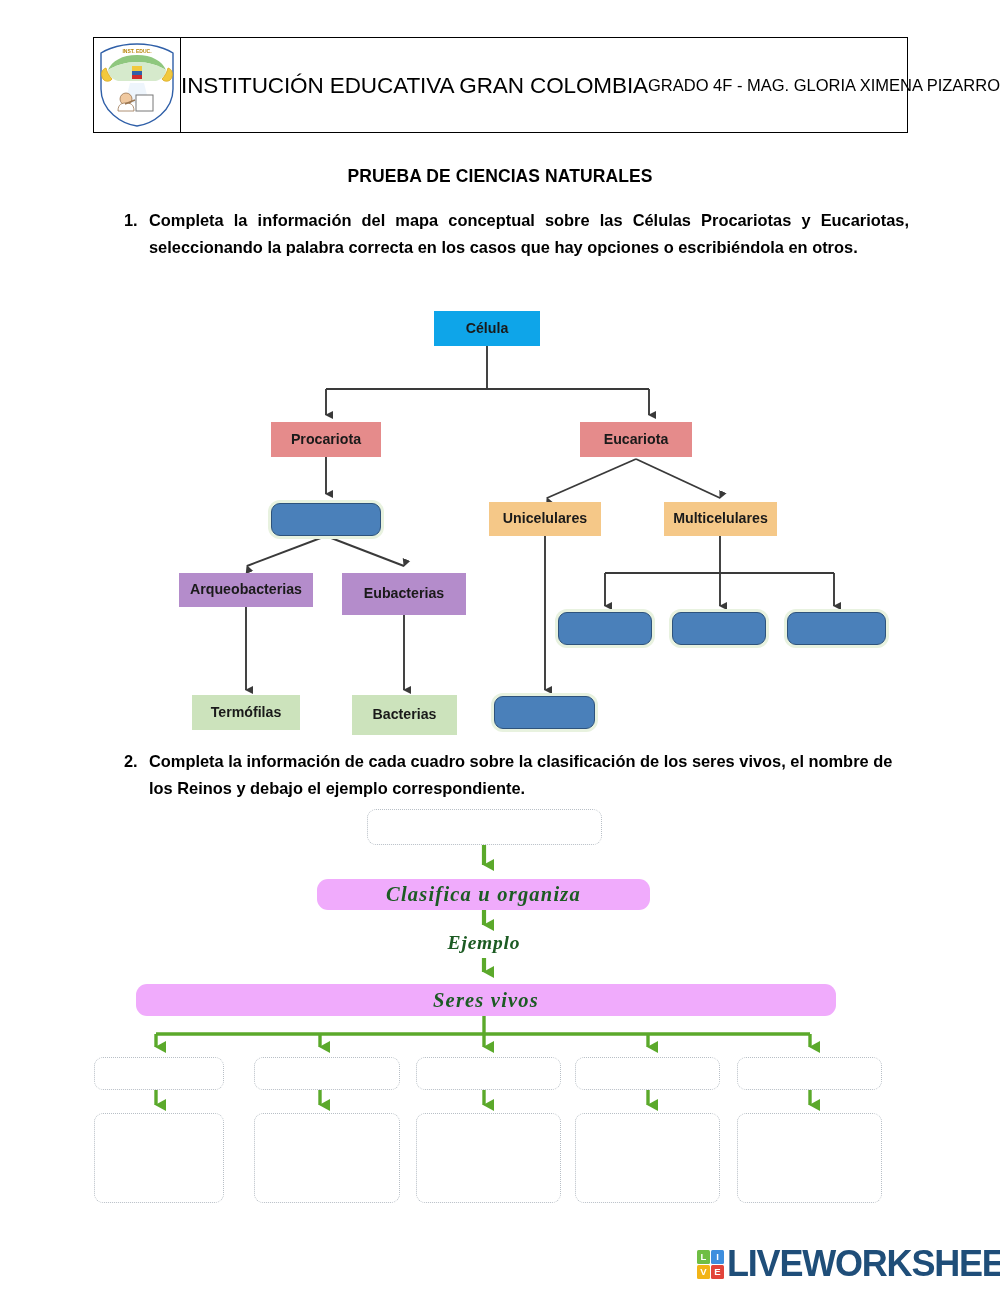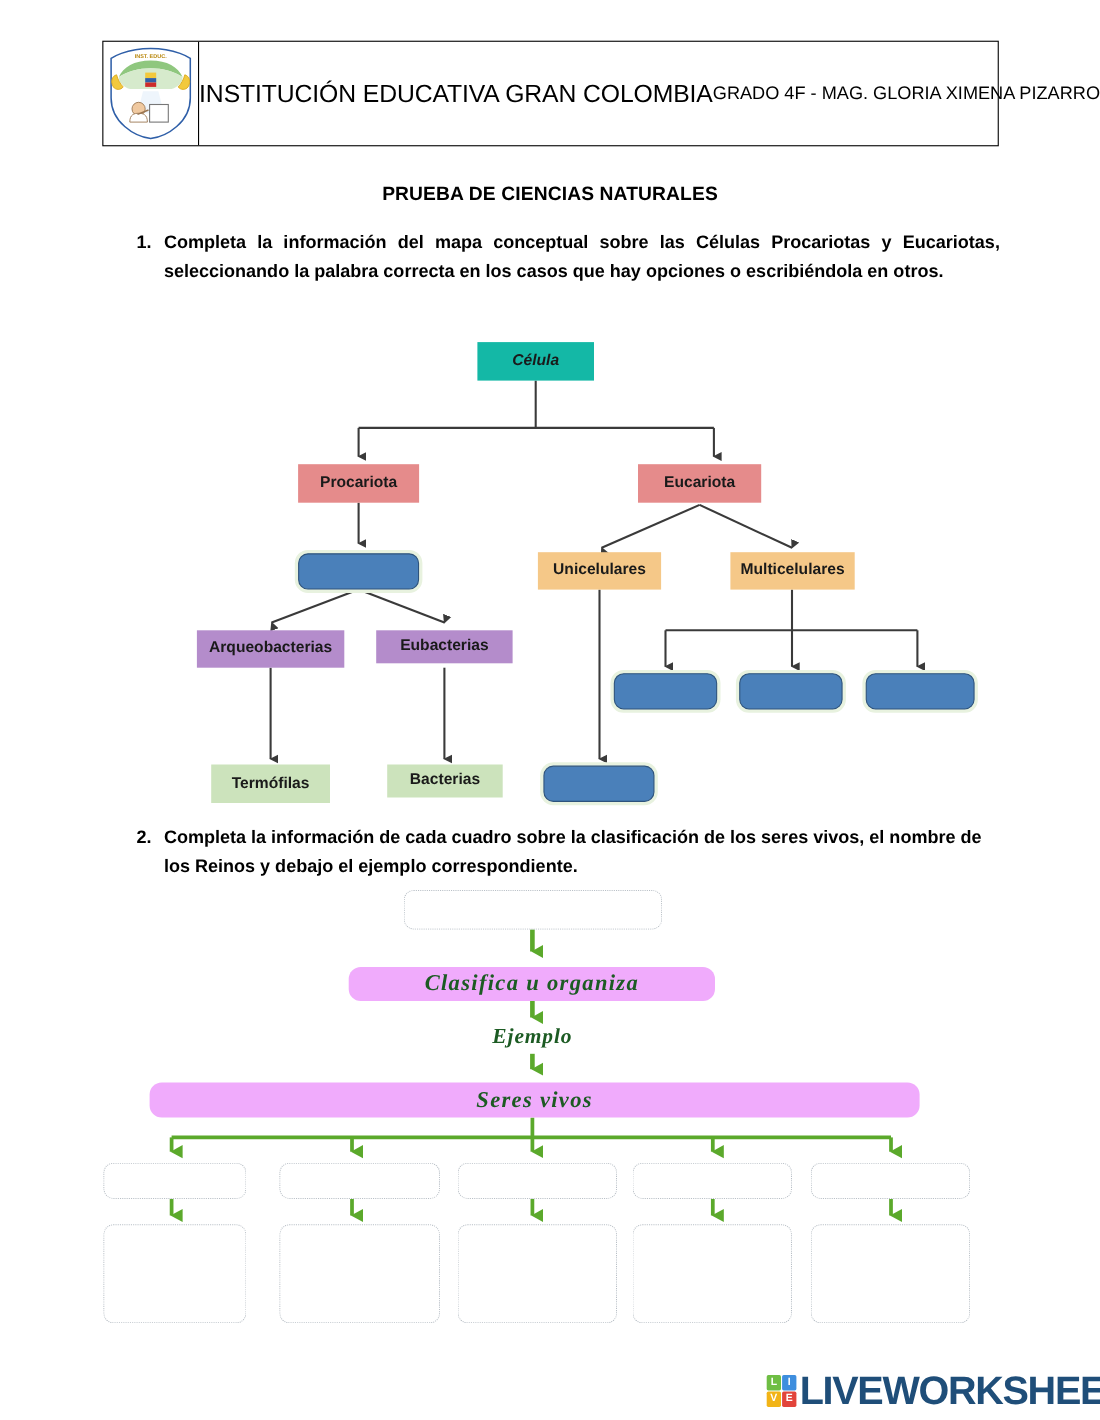--- a/index.html
+++ b/index.html
@@ -101,21 +101,21 @@
     position: absolute;
     display: flex;
     align-items: center;
     justify-content: center;
     font-weight: bold;
     font-size: 14.2px;
     color: #1a1a1a;
     text-align: center;
     line-height: 1.1;
   }
-  .node-yellow  { background: #14b8a6; font-style: italic; }
+  .node-yellow  { background: #0ea5e9; }
   .node-salmon  { background: #E58B8B; }
   .node-orange  { background: #F5C888; }
   .node-purple  { background: #B48CCB; }
   .node-green   { background: #CCE3BC; }
   .node-blue {
     background: #4A80BA;
     border: 1.6px solid #2E537C;
     border-radius: 9px;
     box-shadow: 0 0 0 3px #E8F2DF;
   }
@@ -272,29 +272,29 @@
 </div>
 
 <div class="node node-orange" style="left:664px; top:502px; width:113px; height:34px;">
   <span>Multicelulares</span>
 </div>
 
 <div class="node node-purple" style="left:179px; top:573px; width:134px; height:34px;">
   <span>Arqueobacterias</span>
 </div>
 
-<div class="node node-purple" style="left:342px; top:573px; width:124px; height:30px;">
+<div class="node node-purple" style="left:342px; top:573px; width:124px; height:42px;">
   <span>Eubacterias</span>
 </div>
 
 <div class="node node-green" style="left:192px; top:695px; width:108px; height:35px;">
   <span>Termófilas</span>
 </div>
 
-<div class="node node-green" style="left:352px; top:695px; width:105px; height:30px;">
+<div class="node node-green" style="left:352px; top:695px; width:105px; height:40px;">
   <span>Bacterias</span>
 </div>
 
 <div class="node node-blue" style="left:271px; top:503px; width:110px; height:33px;">
   <span></span>
 </div>
 
 <div class="node node-blue" style="left:558px; top:612px; width:94px; height:33px;">
   <span></span>
 </div>

